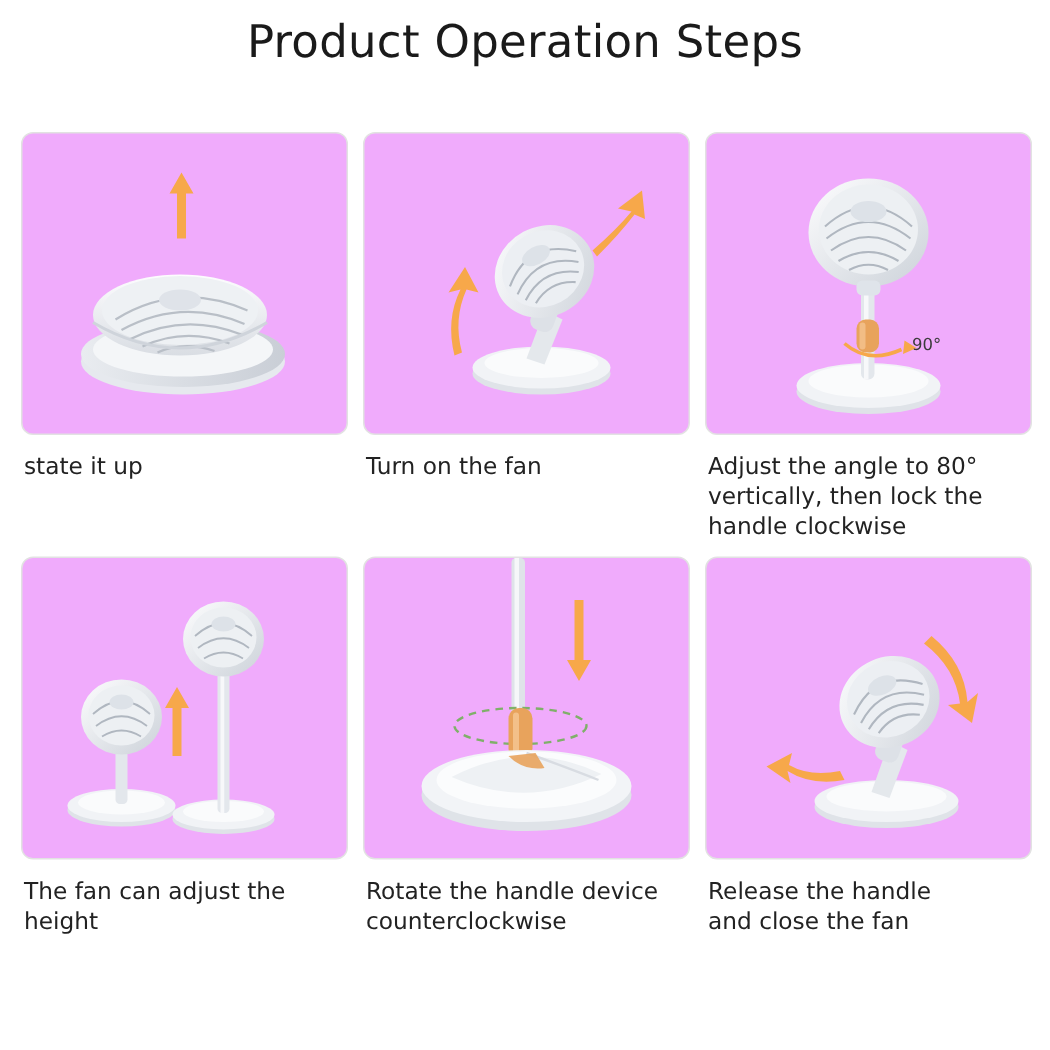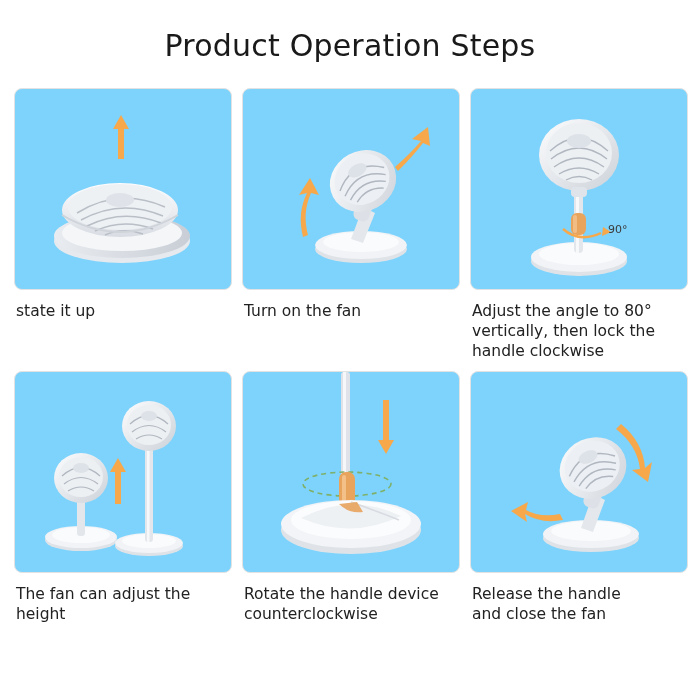--- a/index.html
+++ b/index.html
@@ -18,21 +18,21 @@
     width: 700px;
     height: 700px;
     box-sizing: border-box;
   }
   .title {
     text-align: center;
     font-size: 30px;
     color: #1a1a1a;
     font-weight: 400;
     letter-spacing: 0.2px;
-    padding-top: 28px;
+    padding-top: 11px;
     font-family: "DejaVu Sans", sans-serif;
   }
   .grid {
     position: absolute;
     top: 88px;
     left: 8px;
     width: 684px;
     display: flex;
     flex-wrap: wrap;
   }
@@ -41,21 +41,21 @@
     box-sizing: border-box;
     padding: 0 6px;
     margin-bottom: 10px;
   }
   .panel {
     position: relative;
     width: 216px;
     height: 200px;
     border: 1px solid #e2e2e2;
     border-radius: 8px;
-    background: #7dd3fc;
+    background: #f0abfc;
     overflow: hidden;
   }
   .caption {
     font-size: 15.5px;
     line-height: 20px;
     color: #222;
     margin-top: 11px;
     padding-left: 2px;
     font-family: "DejaVu Sans", sans-serif;
   }

